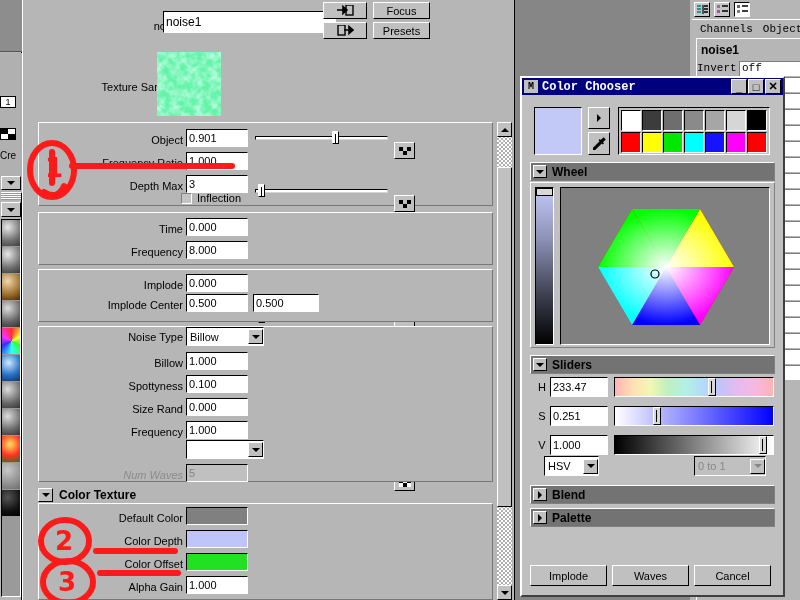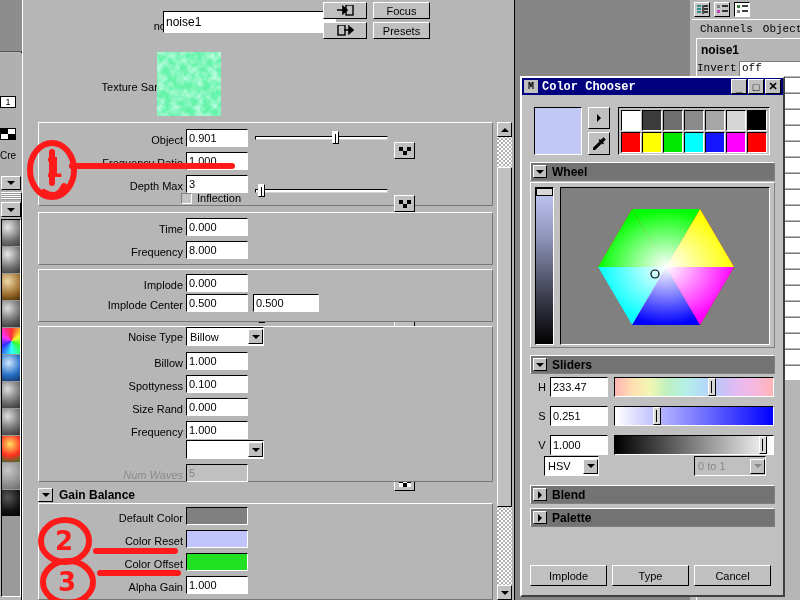--- a/index.html
+++ b/index.html
@@ -334,27 +334,27 @@
       </span>
   </div>
 
   <div class="abs lbl dis" style="left:60px;top:469px;width:100px;">Num Waves</div>
   <div class="abs field dis" style="left:163px;top:464px;width:62px;height:18px;">5</div>
 
   <div class="abs" style="left:15px;top:486px;width:455px;height:17px;display:flex;align-items:center;">
     <span class="btn" style="width:15px;height:14px;">
         <span class="tri-d"></span>
       </span>
-    <span style="font-weight:bold;font-size:12px;margin-left:6px;">Gain Balance</span>
+    <span style="font-weight:bold;font-size:12px;margin-left:6px;">Color Texture</span>
   </div>
   <div class="abs sec" style="left:15px;top:503px;width:455px;height:97px;"></div>
   <div id="cb">
       <div class="abs lbl" style="left:40px;top:512px;width:120px;">Default Color</div>
       <div class="abs swatchbox" style="left:163px;top:507px;width:62px;height:18px;background:#808080;"></div>
-      <div class="abs lbl" style="left:40px;top:535px;width:120px;">Color Reset</div>
+      <div class="abs lbl" style="left:40px;top:535px;width:120px;">Color Depth</div>
       <div class="abs swatchbox" style="left:163px;top:530px;width:62px;height:18px;background:#bfc4fa;"></div>
       <div class="abs lbl" style="left:40px;top:558px;width:120px;">Color Offset</div>
       <div class="abs swatchbox" style="left:163px;top:553px;width:62px;height:18px;background:#22e022;"></div>
     </div>
   <div class="abs lbl" style="left:60px;top:581px;width:100px;">Alpha Gain</div>
   <div class="abs field" style="left:163px;top:576px;width:62px;height:18px;">1.000</div>
 
   <div class="abs vsb" style="left:474px;top:122px;width:15px;height:478px;">
     <div class="sbtn" style="position:absolute;top:0;">
         <span class="tri-u"></span>
@@ -606,21 +606,21 @@
     <span class="t">Blend</span>
   </div>
   <div class="bar-collapse abs" style="left:8px;top:430px;width:245px;">
     <span class="tb">
         <span class="tri-r"></span>
       </span>
     <span class="t">Palette</span>
   </div>
 
   <div class="abs btn" style="left:8px;top:487px;width:77px;height:21px;">Implode</div>
-  <div class="abs btn" style="left:90px;top:487px;width:77px;height:21px;">Type</div>
+  <div class="abs btn" style="left:90px;top:487px;width:77px;height:21px;">Waves</div>
   <div class="abs btn" style="left:172px;top:487px;width:77px;height:21px;">Cancel</div>
 </div>
 
 <div id="ann" class="abs">
   <svg width="800" height="600" viewBox="0 0 800 600" style="position:absolute;left:0;top:0;">
 
     <ellipse cx="52" cy="170" rx="22" ry="27" fill="none" stroke="#ff1a1a" stroke-width="6"></ellipse>
     <path d="M52 152 L52 183" stroke="#ff1a1a" stroke-width="6" stroke-linecap="round"></path>
     <path d="M44 192 Q58 200 64 186" stroke="#ff1a1a" stroke-width="6" fill="none" stroke-linecap="round"></path>
     <path d="M72 166 L232 166" stroke="#ff1a1a" stroke-width="6" stroke-linecap="round"></path>

